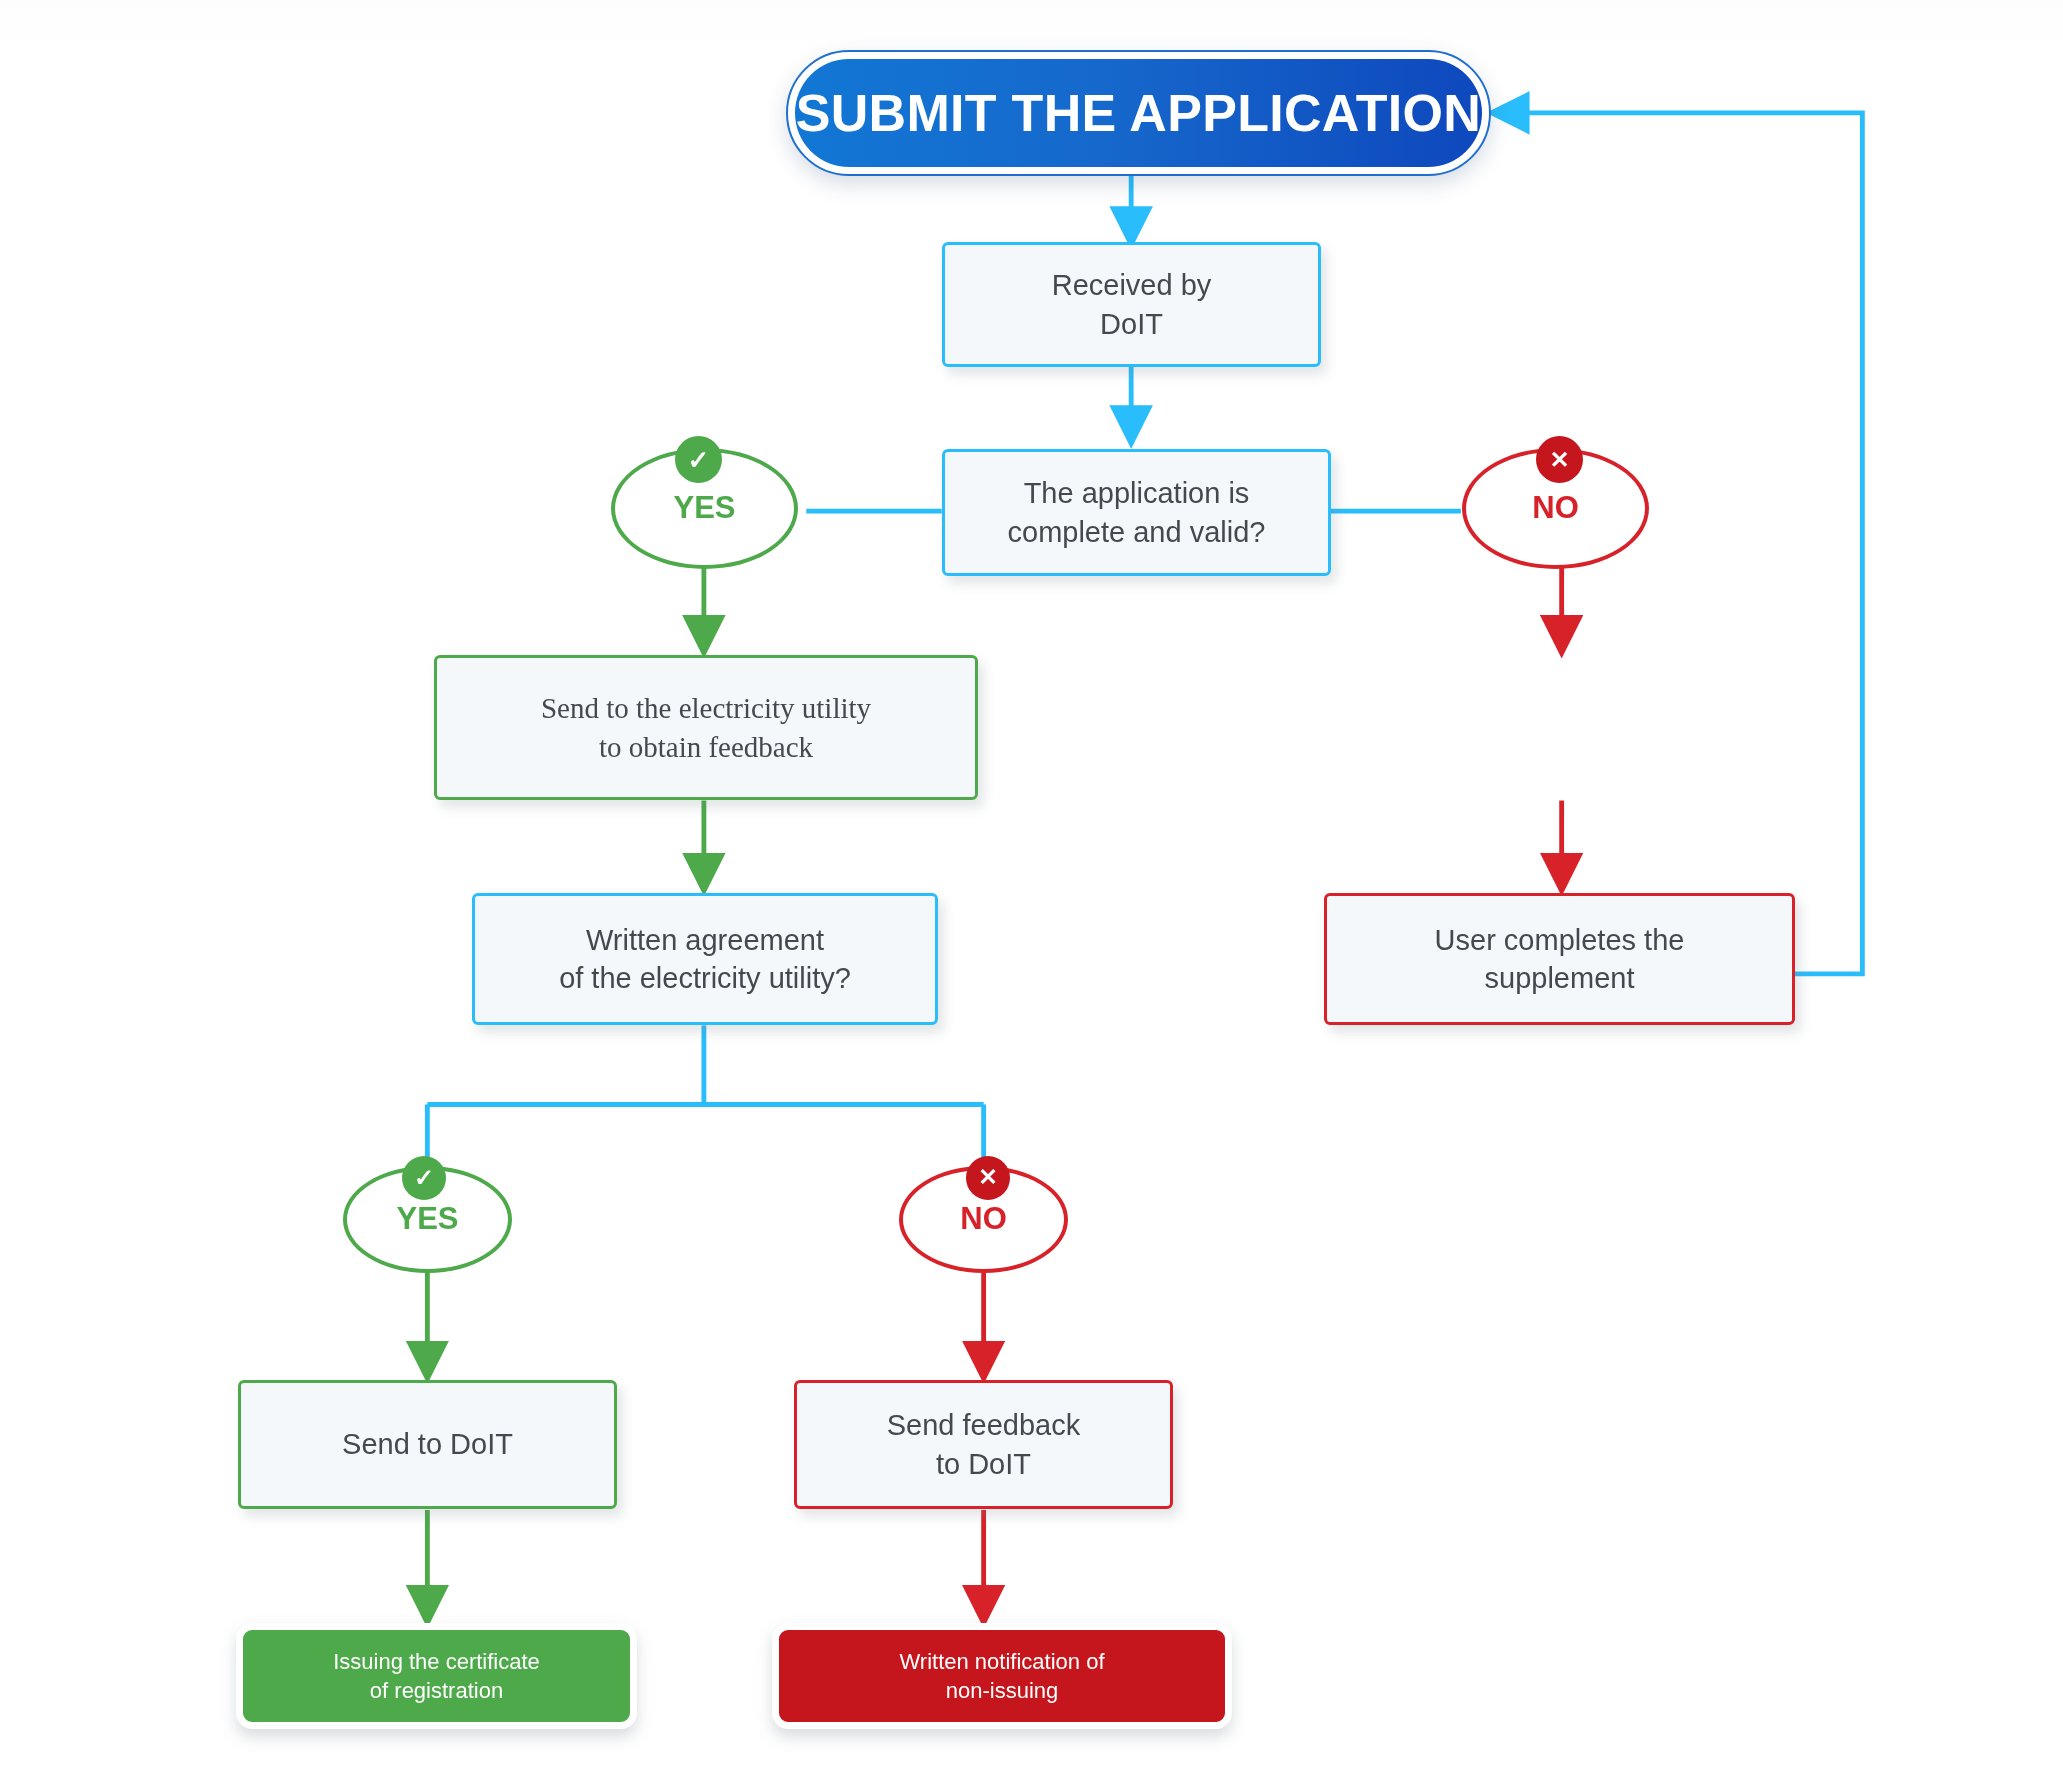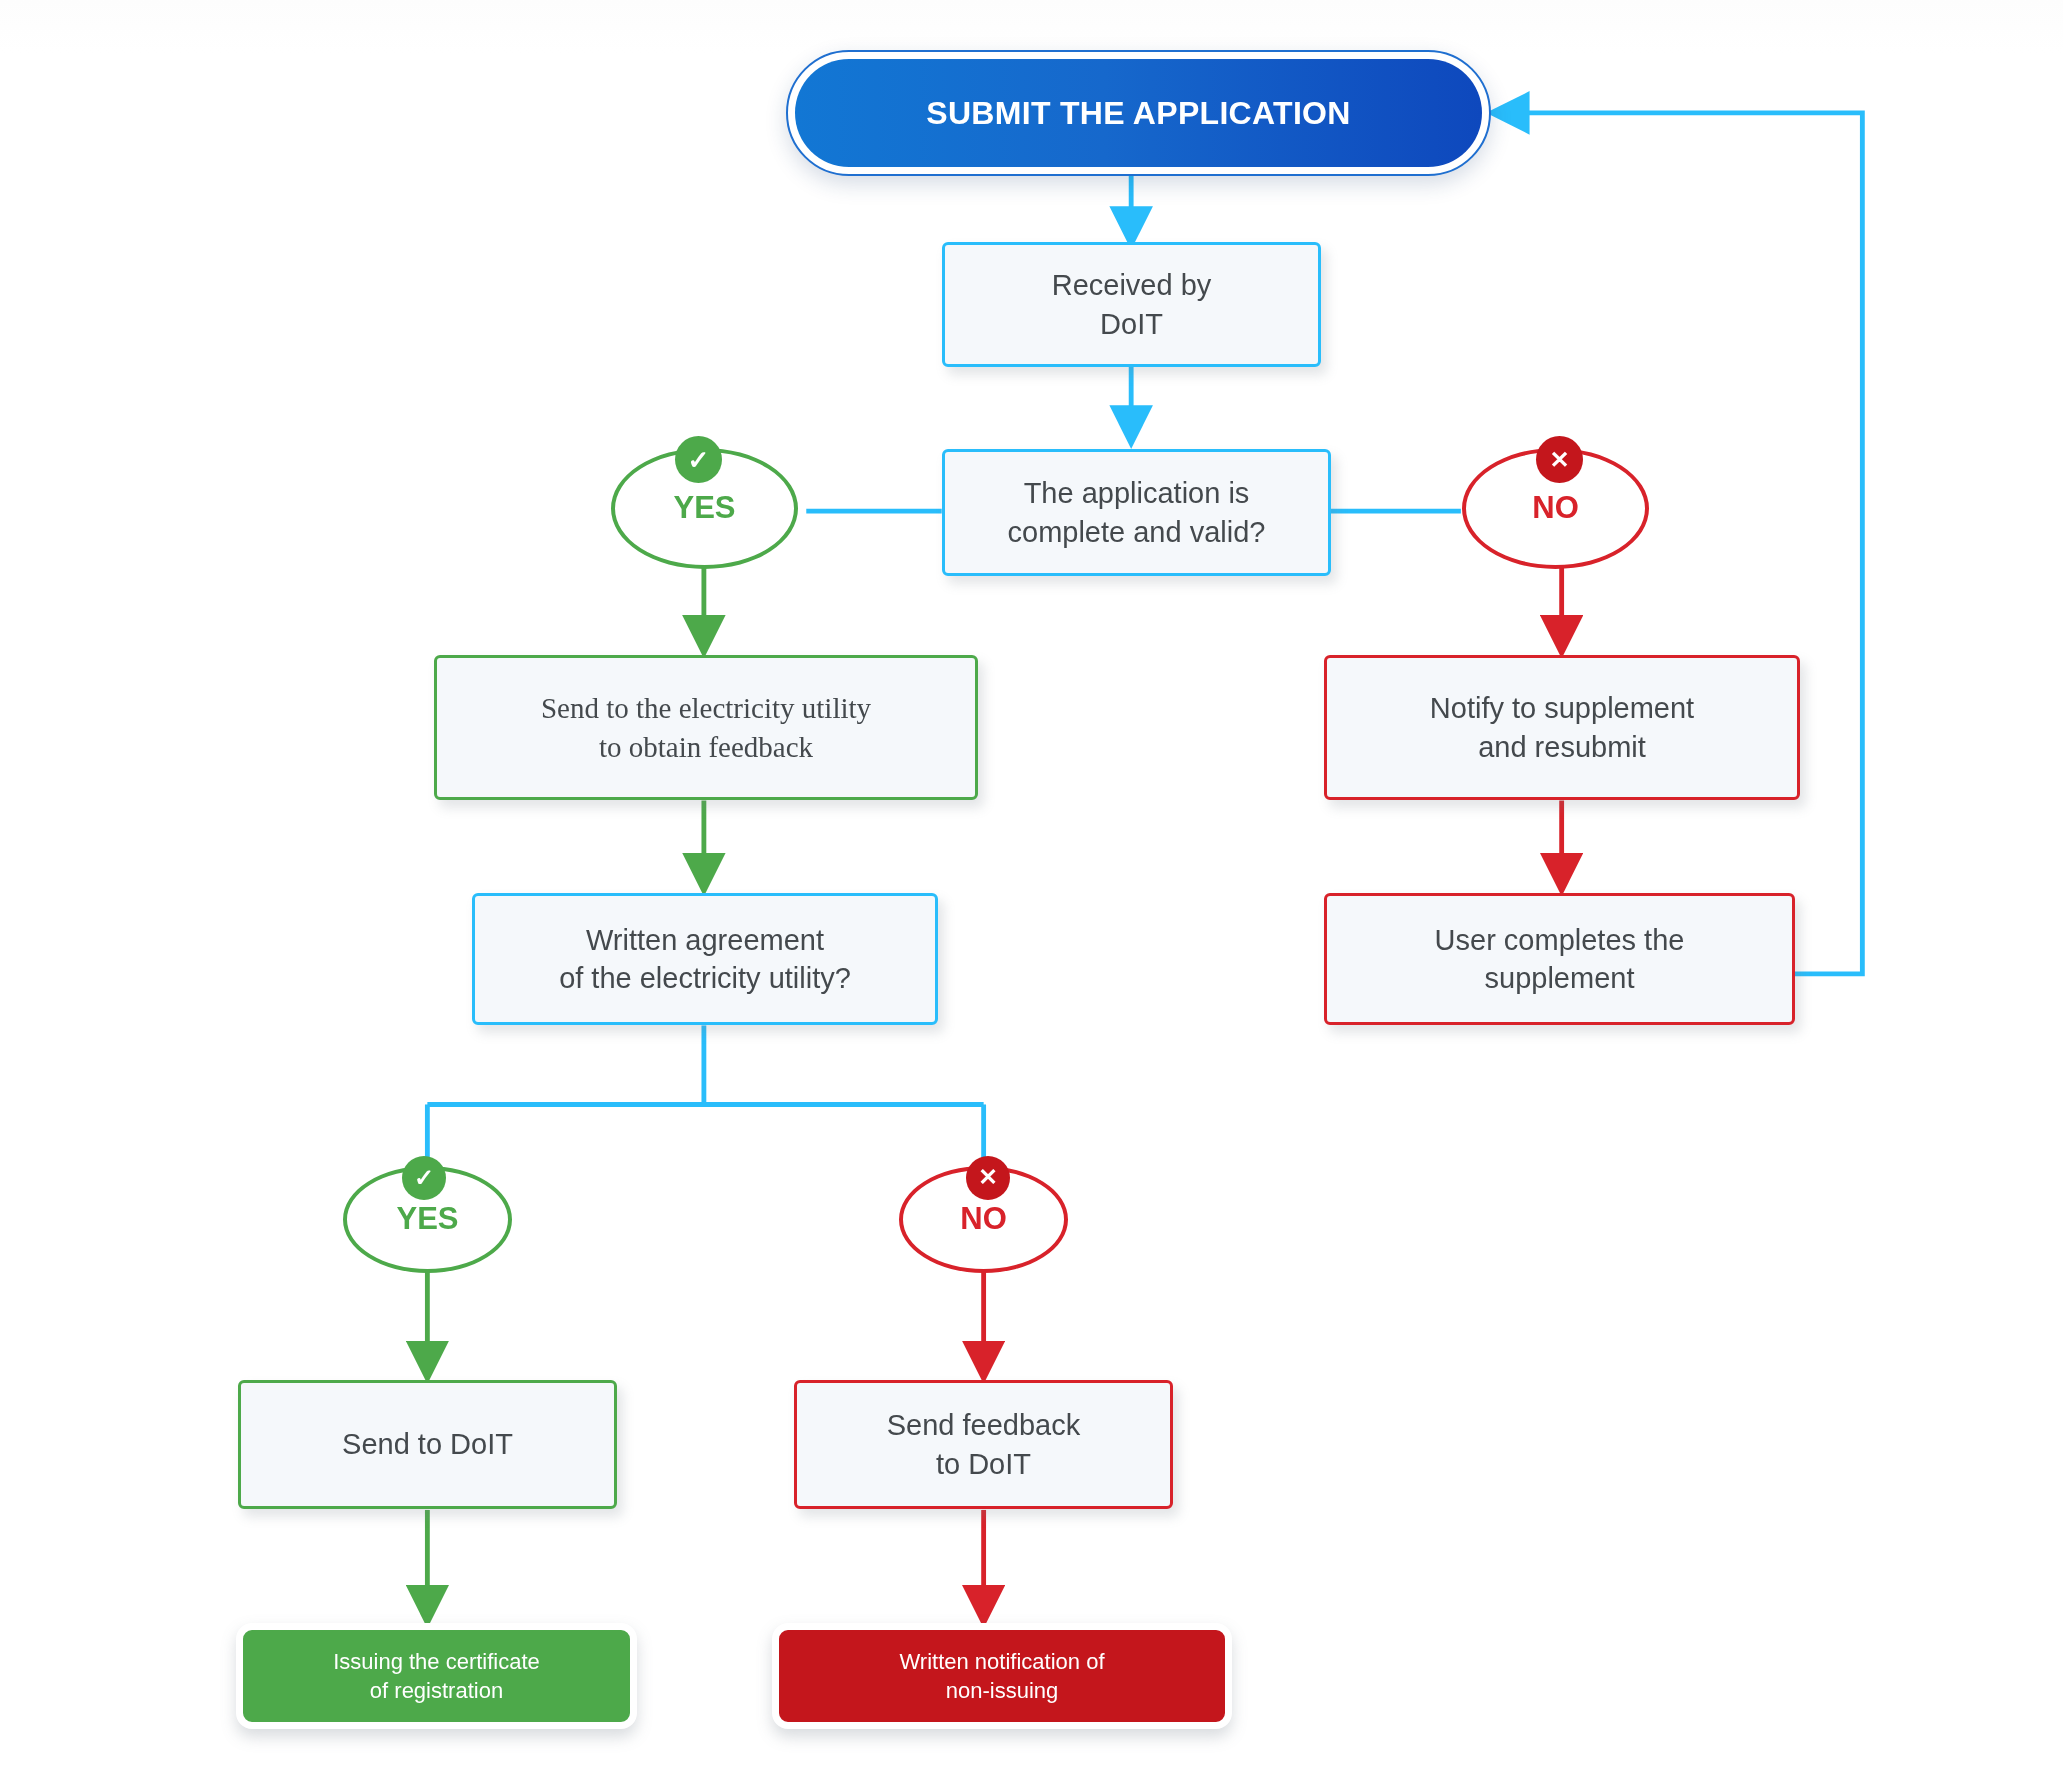--- a/index.html
+++ b/index.html
@@ -45,21 +45,21 @@
   }
   .hdr-inner {
     width: 100%;
     height: 100%;
     border-radius: 805px;
     background: linear-gradient(90deg, #1277d4 0%, #1668cc 45%, #0e48bd 100%);
     display: flex;
     align-items: center;
     justify-content: center;
     color: #ffffff;
-    font-size: 32px;
+    font-size: 52px;
     font-weight: 700;
     letter-spacing: 0.3px;
   }
 
   
   .box {
     border-radius: 6px;
     background: #f5f8fb;
     color: #44494d;
     font-size: 29px;
@@ -177,24 +177,20 @@
   <div class="node pill no" style="left:1462px; top:448px; width:187px; height:121px;">
     <span>NO</span>
     <div class="badge no" style="left:70px; top:-16px; width:47px; height:47px; font-size:24px;">✕</div>
   </div>
 
   <div class="node box green" style="left:434px; top:655px; width:544px; height:145px; white-space:pre-line;font-family:Liberation Serif, serif;">
     <span>Send to the electricity utility
 to obtain feedback</span>
   </div>
 
-  <div class="node box red" style="left:1324px; top:655px; width:476px; height:145px; white-space:pre-line;">
-    <span>Notify to supplement
-and resubmit</span>
-  </div>
 
   <div class="node box blue" style="left:472px; top:893px; width:466px; height:132px; white-space:pre-line;">
     <span>Written agreement
 of the electricity utility?</span>
   </div>
 
   <div class="node box red" style="left:1324px; top:893px; width:471px; height:132px; white-space:pre-line;">
     <span>User completes the
 supplement</span>
   </div>

